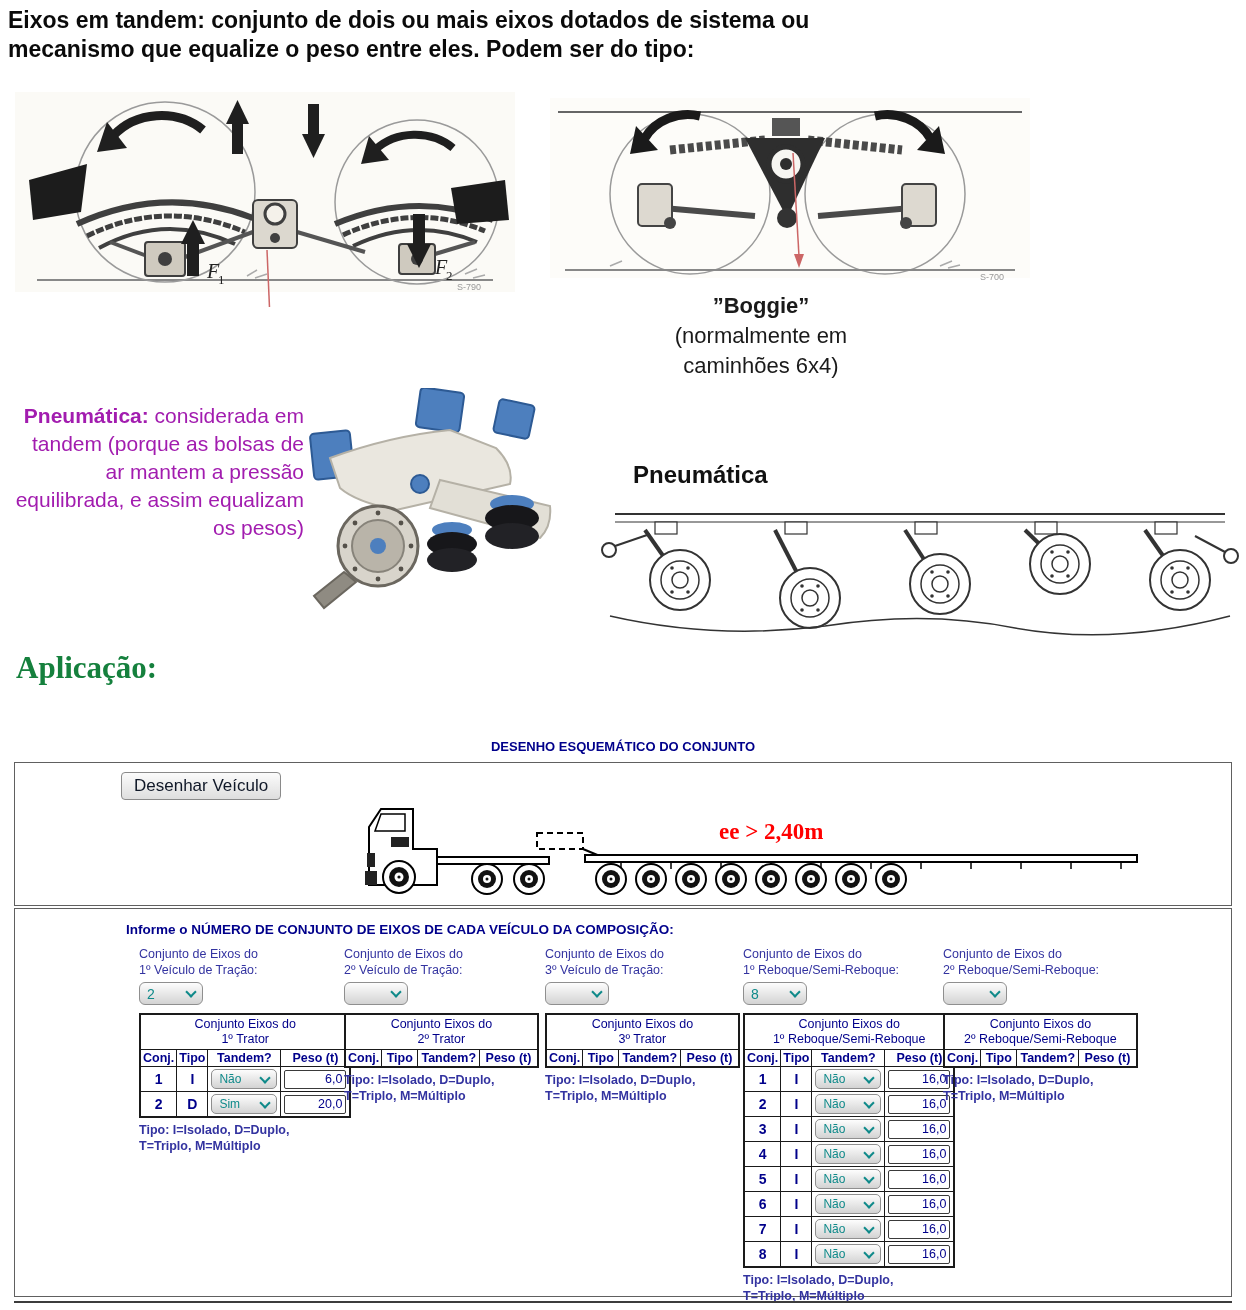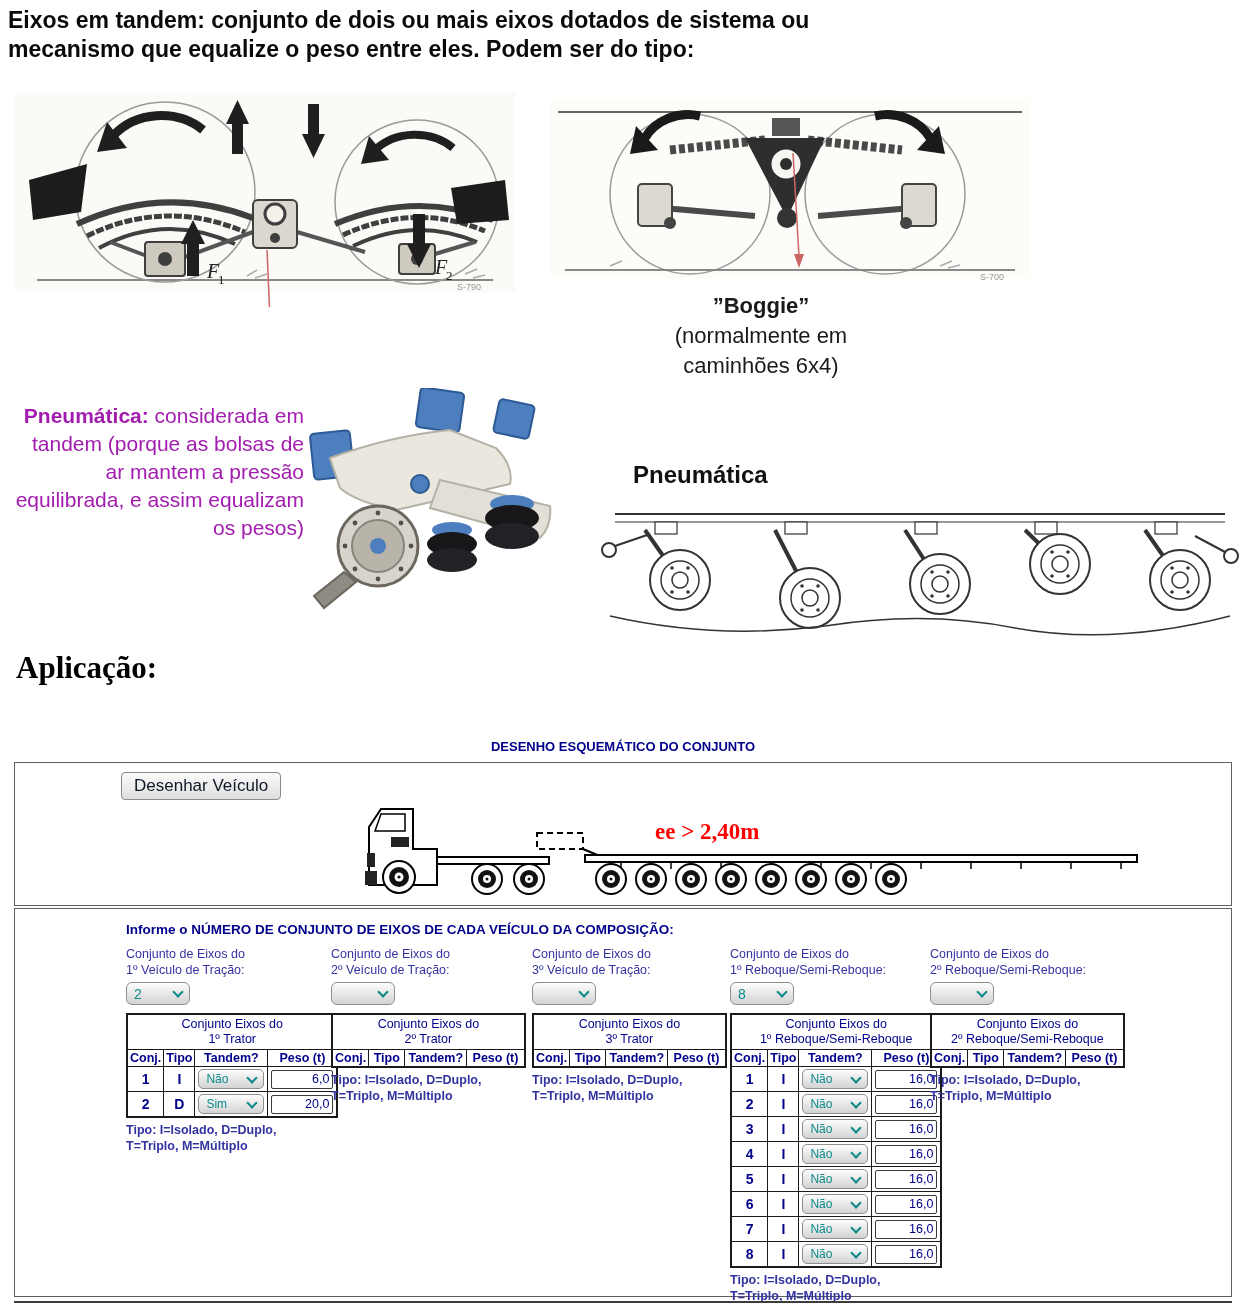--- a/index.html
+++ b/index.html
@@ -7,38 +7,38 @@
         font-family:"Liberation Sans",sans-serif;color:#111;}
   .abs{position:absolute;}
 
   
   .doc-title{left:8px;top:6px;width:980px;font-size:23px;font-weight:bold;line-height:29px;color:#0a0a0a;}
   .caption{text-align:center;font-size:22px;line-height:30px;color:#1a1a1a;}
   .cap-bold{font-weight:bold;}
   .pneu-text{left:10px;top:402px;width:294px;text-align:right;font-size:21px;line-height:28px;color:#a21caf;}
   .pneu-text .lead{font-weight:bold;}
   .hidraulica{left:633px;top:461px;font-size:24px;font-weight:bold;color:#111;}
-  .aplicacao{left:16px;top:650px;font-family:"Liberation Serif",serif;font-size:31px;font-weight:bold;color:#000000;}
+  .aplicacao{left:16px;top:650px;font-family:"Liberation Serif",serif;font-size:31px;font-weight:bold;color:#15803d;}
 
   
   .form-title{left:0;top:739px;width:1246px;text-align:center;font-size:13px;font-weight:bold;color:#00008B;}
   .box{position:absolute;border:1px solid #606060;background:#fff;}
   .box1{left:14px;top:762px;width:1216px;height:142px;}
   .box2{left:14px;top:908px;width:1216px;height:387px;}
   .bottom-rule{left:14px;top:1301px;width:1218px;height:2px;background:#3c3c3c;}
 
   .draw-btn{position:absolute;left:106px;top:9px;height:28px;padding:0 12px;
     font-family:"Liberation Sans",sans-serif;font-size:17px;color:#101828;
     background:linear-gradient(#fbfbfb,#dedede);border:1px solid #8a8a8a;border-radius:4px;cursor:pointer;}
-  .red-note{position:absolute;left:640px;top:56px;font-family:"Liberation Serif",serif;
+  .red-note{position:absolute;left:704px;top:56px;font-family:"Liberation Serif",serif;
     font-size:23px;font-weight:bold;color:#FF0000;}
 
   .instruction{position:absolute;left:111px;top:13px;font-size:13.5px;font-weight:bold;color:#00008B;}
 
-  .axle-col{position:absolute;top:37px;width:205px;}
+  .axle-col{position:absolute;top:37px;width:205px;margin-left:13px;}
   .col-label{font-size:12.5px;line-height:16px;color:#3333A0;}
   .mini-select{display:inline-flex;align-items:center;justify-content:space-between;
     width:48px;height:21px;padding:0 7px;margin-top:4px;box-sizing:content-box;
     border:1px solid #8f8f8f;border-radius:6px;background:linear-gradient(#fdfdfd,#d3d3d3);
     color:#0f8a8a;font-size:14px;cursor:pointer;}
   .row-select{width:50px;height:18px;margin-top:0;font-size:12px;border-radius:5px;}
   .chev{width:6px;height:6px;border-right:2px solid #0f8a8a;border-bottom:2px solid #0f8a8a;
     transform:rotate(45deg);margin-bottom:3px;flex:none;}
 
   table.axle-table{border-collapse:collapse;border:2px solid #1a1a1a;margin-top:8px;background:#fff;}

